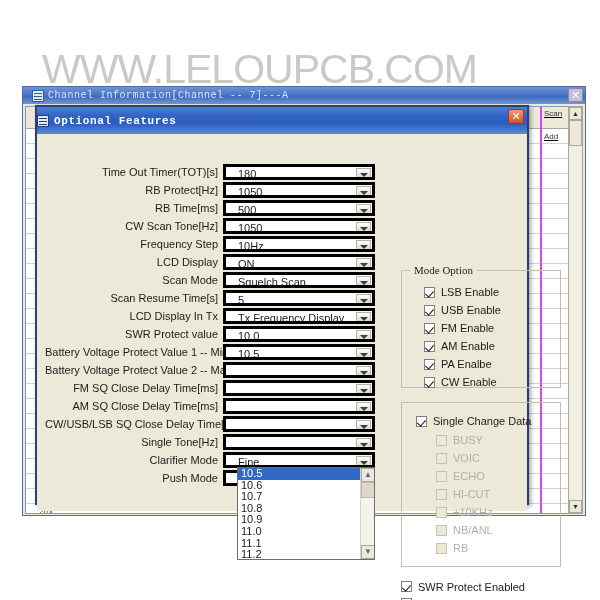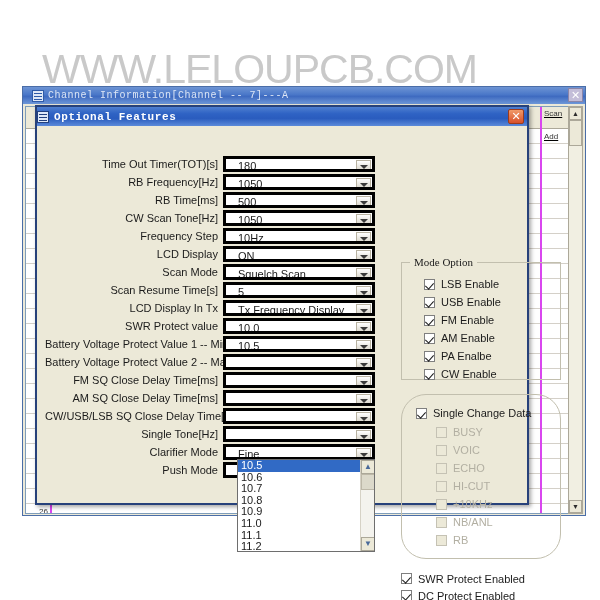--- a/index.html
+++ b/index.html
@@ -155,21 +155,21 @@
     left: 35px; top: 105px;
     width: 494px; height: 400px;
     background: #ece9d8;
     border: 2px solid #27417a;
     box-sizing: border-box;
     z-index: 30;
     box-shadow: 2px 2px 4px rgba(0,0,0,0.35);
   }
   .dlg-titlebar {
     position: relative;
-    height: 19px;
+    height: 27px;
     background: linear-gradient(to bottom, #4f7fd0 0%, #2f63c4 35%, #2a5cbe 60%, #5b8ada 100%);
     display: flex; align-items: center;
     box-sizing: border-box;
   }
   .dlg-title-icon {
     width: 12px; height: 12px;
     margin-right: 5px;
     background: #dfe8f7;
     border: 1px solid #22407f;
     box-sizing: border-box;
@@ -319,21 +319,21 @@
   .group-title {
     position: absolute;
     left: 8px; top: -7px;
     background: #ece9d8;
     padding: 0 4px;
     font-size: 11px;
     color: #1b1b1b;
     font-family: Liberation Serif, serif;
   }
   #group-mode { left: 364px; top: 136px; width: 160px; height: 118px; }
-  #group-single { left: 364px; top: 268px; width: 160px; height: 165px; border-radius: 25px; }
+  #group-single { left: 364px; top: 268px; width: 160px; height: 165px; }
 
   .cbrow {
     display: flex;
     align-items: center;
     height: 18px;
     padding-left: 22px;
     font-size: 11px;
     color: #1b1b1b;
   }
   .cbrow.sub { padding-left: 34px; color: #b2afa2; }
@@ -493,21 +493,21 @@
     </div>
 
     <div class="dlg-body">
 
       <div class="form-rows" id="form-rows">
           <div class="frow">
             <div class="flabel">Time Out Timer(TOT)[s]</div>
             <div class="fcombo">180<span class="arrowbox"></span></div>
           </div>
           <div class="frow">
-            <div class="flabel">RB Frequency[Hz]</div>
+            <div class="flabel">RB Protect[Hz]</div>
             <div class="fcombo">1050<span class="arrowbox"></span></div>
           </div>
           <div class="frow">
             <div class="flabel">RB Time[ms]</div>
             <div class="fcombo">500<span class="arrowbox"></span></div>
           </div>
           <div class="frow">
             <div class="flabel">CW Scan Tone[Hz]</div>
             <div class="fcombo">1050<span class="arrowbox"></span></div>
           </div>

